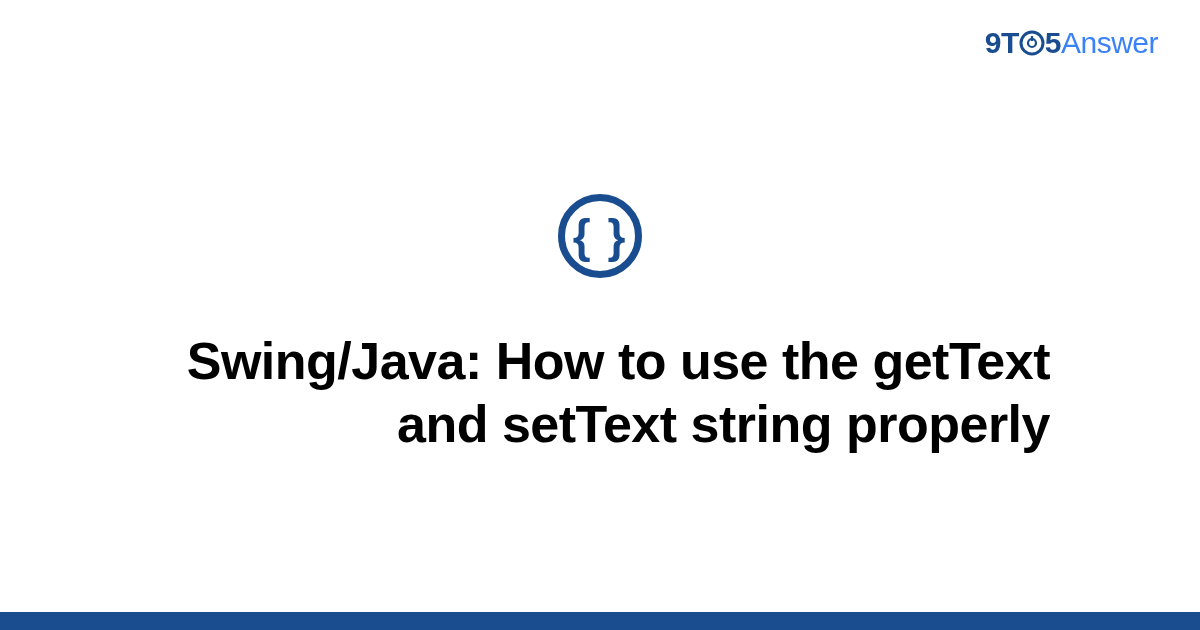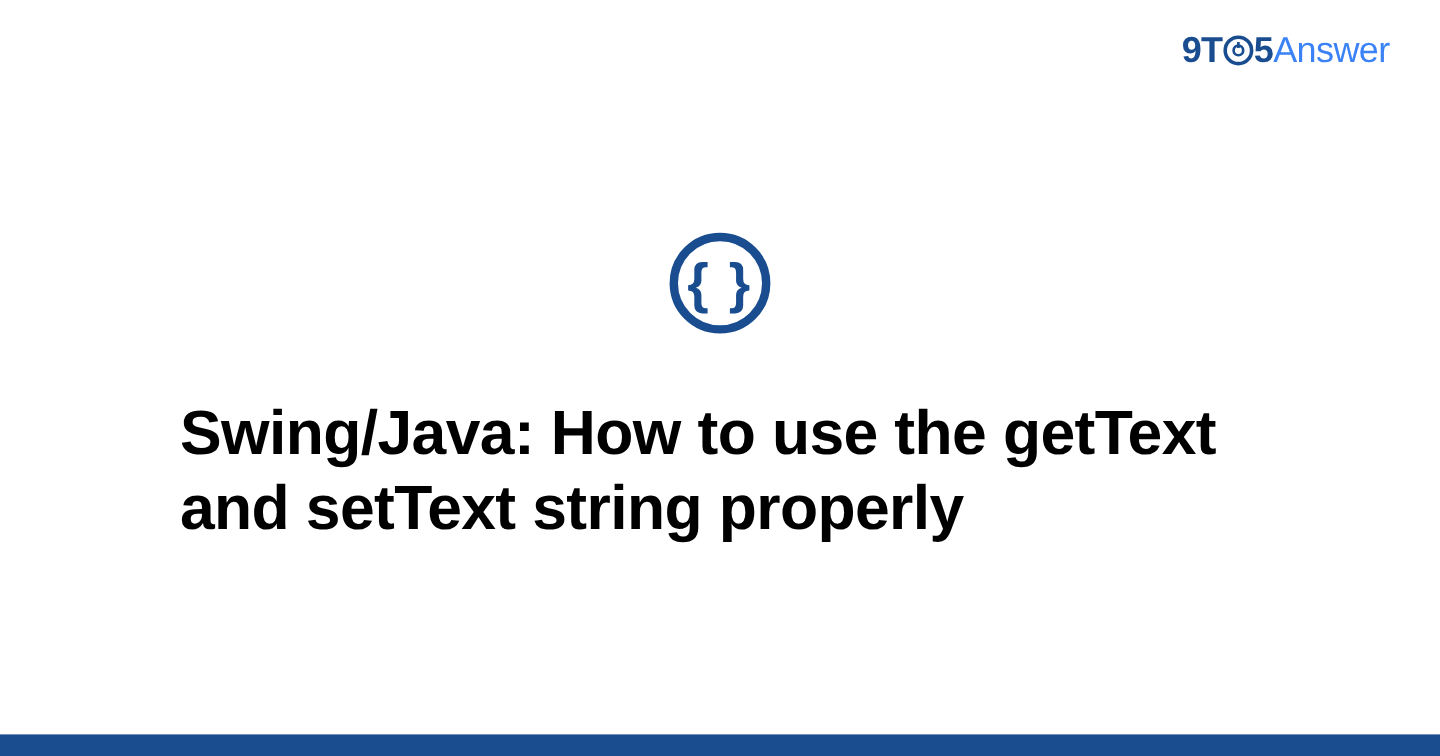--- a/index.html
+++ b/index.html
@@ -67,21 +67,21 @@
       font-size: 46px;
       font-weight: 700;
       font-family: Arial, sans-serif;
       letter-spacing: 2px;
       line-height: 1;
     }
     .title {
       font-size: 52px;
       font-weight: 700;
       color: #000000;
-      text-align: left;
+      text-align: right;
       line-height: 1.22;
       max-width: 900px;
       letter-spacing: -0.5px;
     }
     .bottom-bar {
       position: absolute;
       bottom: 0;
       left: 0;
       width: 100%;
       height: 18px;

